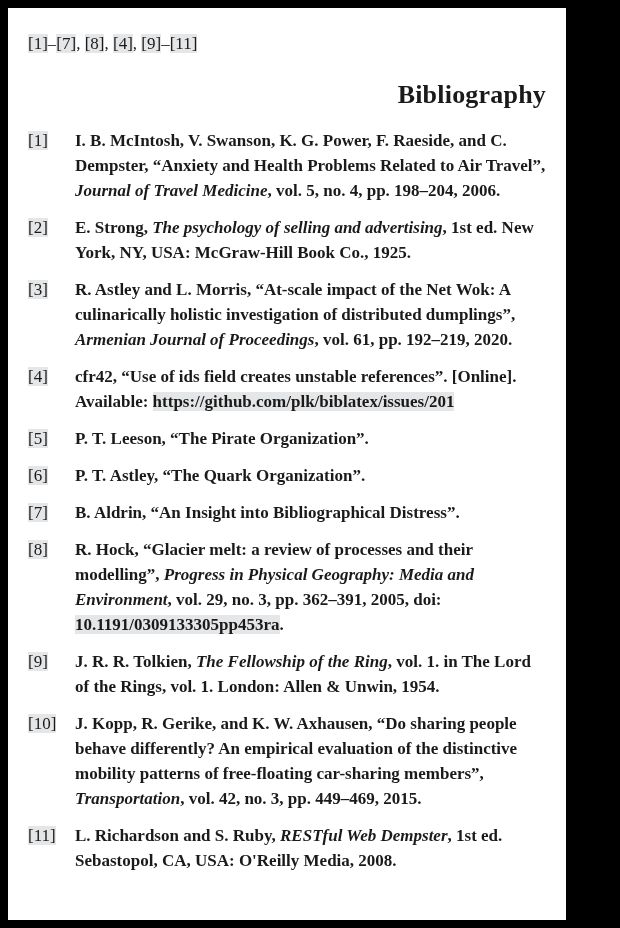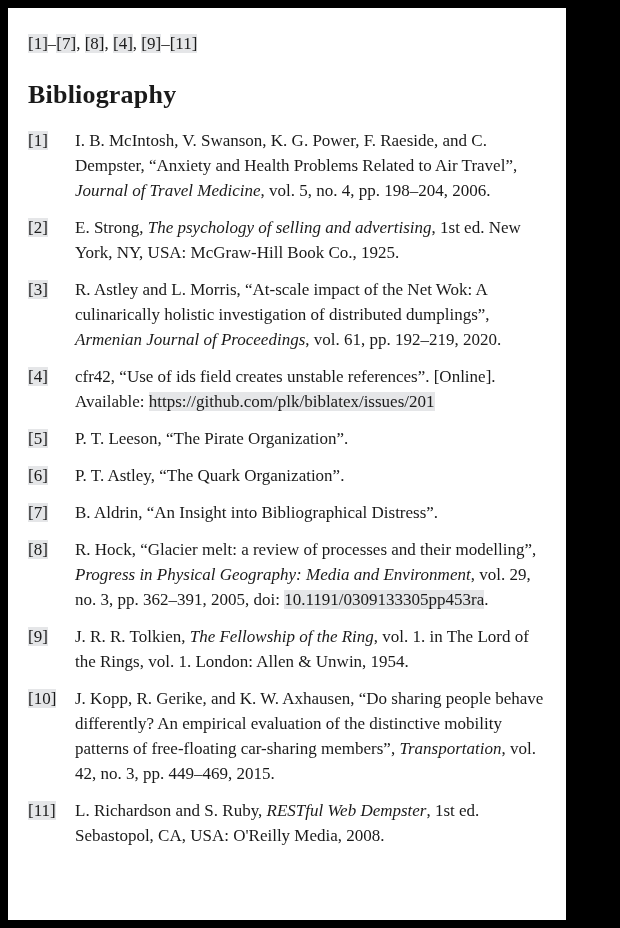--- a/index.html
+++ b/index.html
@@ -33,35 +33,37 @@
   .hl {
     background: #e5e6e8;
     color: #1a1a1a;
     text-decoration: none;
   }
   h1.bib-heading {
     font-size: 26px;
     font-weight: bold;
     margin: 24px 0 18px 0;
     letter-spacing: 0.2px;
+    text-align: right;
   }
   .bib-list { }
   .entry {
     display: flex;
     align-items: flex-start;
     margin-bottom: 12px;
     font-size: 17px;
     line-height: 25px;
   }
   .entry-label-cell {
     flex: 0 0 47px;
   }
   .entry-text {
     flex: 1 1 auto;
     max-width: 517px;
+    font-weight: bold;
   }
   .it { font-style: italic; }
 </style>
 </head>
 <body>
 
 <div class="frame">
   <div class="page">
     <p class="citeline"><span class="hl">[1]</span><span>–</span><span class="hl">[7]</span><span>, </span><span class="hl">[8]</span><span>, </span><span class="hl">[4]</span><span>, </span><span class="hl">[9]</span><span>–</span><span class="hl">[11]</span></p>
     <h1 class="bib-heading">Bibliography</h1>

